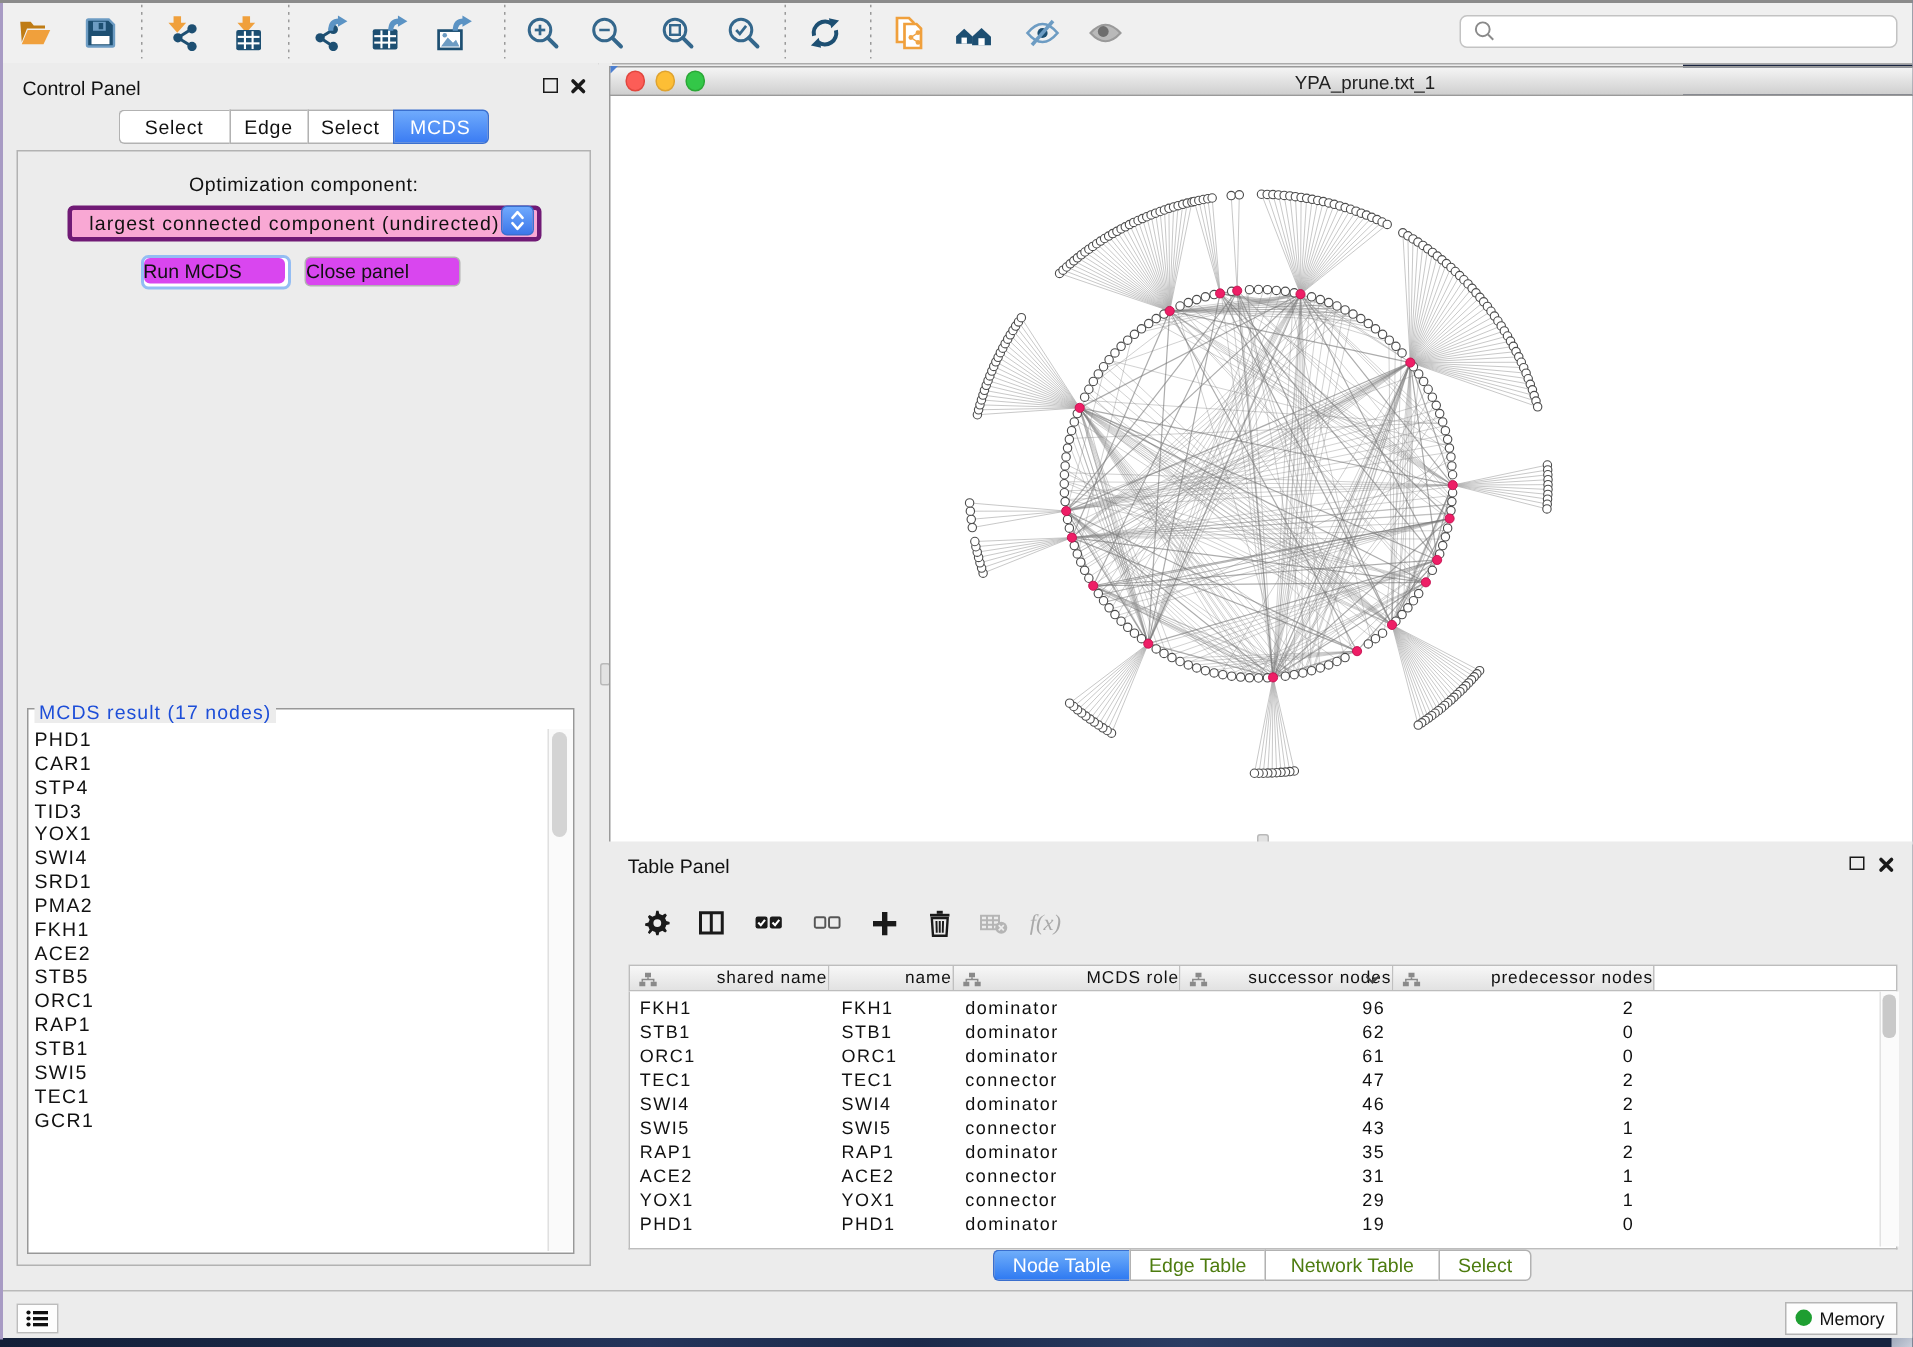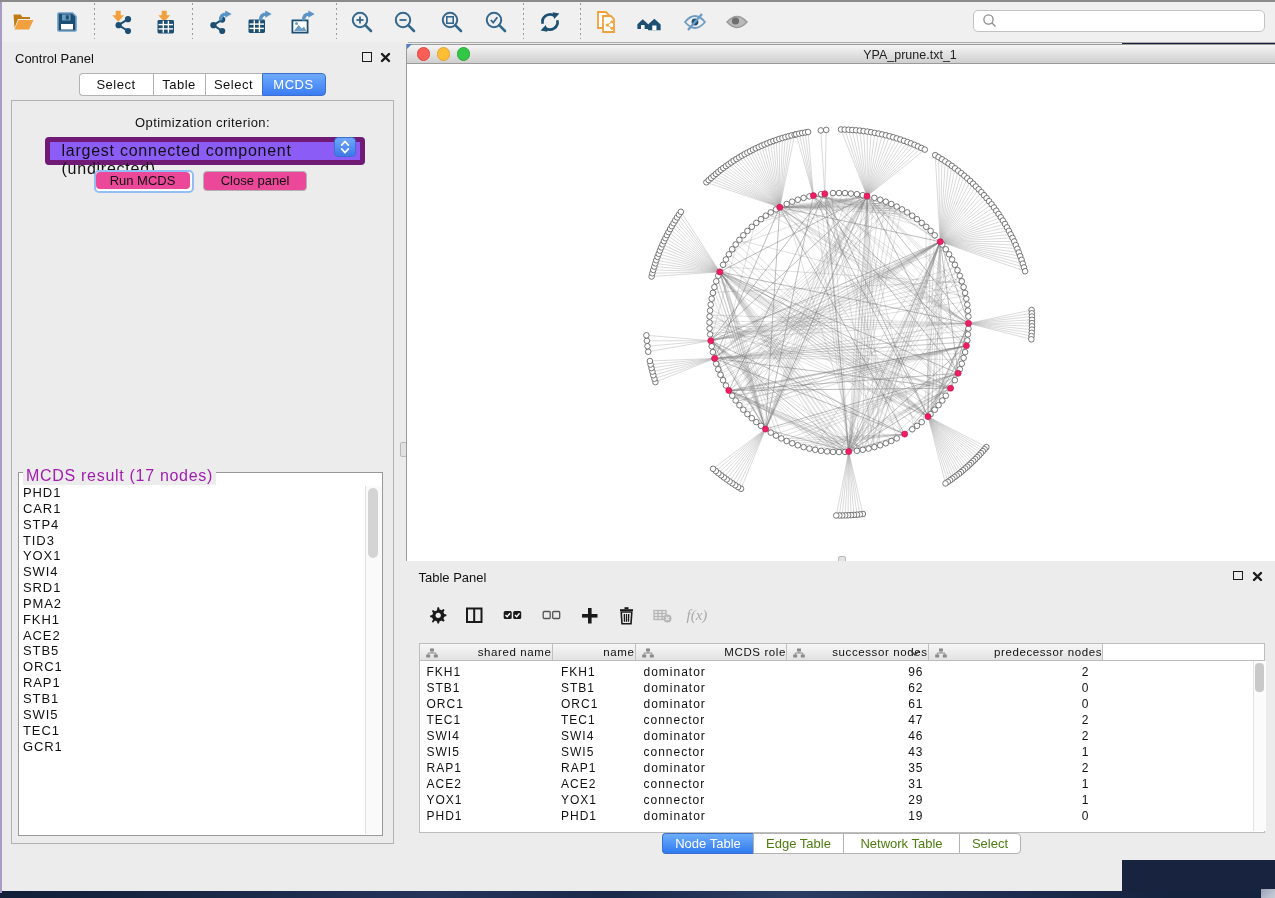--- a/index.html
+++ b/index.html
@@ -15,28 +15,28 @@
 .tsep{top:1px;width:1px;height:36px;background-image:linear-gradient(#9a9a9a 33%,rgba(0,0,0,0) 0%);background-size:1px 5px}
 .searchbox{left:971px;top:8px;width:290px;height:20px;background:#fff;border:1px solid #c3c3c3;border-radius:5px}
 
 .cpanel{left:0;top:40px;width:397px;height:818px;background:#ececec}
 .ptitle{font-size:13px;color:#111}
 .fbtn{width:7.5px;height:7.5px;border:1.5px solid #1a1a1a}
 .tab{top:31px;height:21px;border:1px solid #b2b2b2;background:#fff;font-size:13px;
  text-align:center;color:#111;letter-spacing:.5px;line-height:21px;border-right:none}
 .tabsel{background:linear-gradient(#6fabfc,#3b7cf3);color:#fff;border-color:#3a6fce}
 .inpanel{left:9px;top:58px;width:381px;height:742px;border:1px solid #b2b2b2}
-.combo{left:42.5px;top:94.5px;width:298px;height:18px;background:#8b5cf6;border:5px solid #701a75;
- border-radius:4px;font-size:16px;letter-spacing:.75px;color:#111;line-height:18px;padding-left:12px}
+.combo{left:42.5px;top:94.5px;width:298px;height:18px;background:#f9a8d4;border:3px solid #701a75;
+ border-radius:4px;font-size:13px;letter-spacing:.75px;color:#111;line-height:18px;padding-left:12px}
 .combocap{left:332px;top:94.5px;width:22px;height:20px;border-radius:4px;
  background:linear-gradient(#6fa9fd 0%,#3d77ea 100%);border:1px solid #3a6fce;box-sizing:border-box}
-.btn{height:17px;background:#ec4899;border:1px solid #b2b2b2;border-radius:4px;
- font-size:13px;color:#111;line-height:17px;text-align:center}
+.btn{height:17px;background:#d946ef;border:1px solid #b2b2b2;border-radius:4px;
+ font-size:13px;color:#111;line-height:17px;text-align:left}
 .fieldset{left:16px;top:430px;width:362.5px;height:362px;border:1px solid #989898;background:#fff}
-.legend{left:21px;top:425px;font-size:16px;letter-spacing:.7px;color:#a21caf;background:#ececec;padding:0 3px}
+.legend{left:21px;top:425px;font-size:13px;letter-spacing:.7px;color:#1d4ed8;background:#ececec;padding:0 3px}
 .mlist{left:17.5px;top:443px;width:345px;height:348px;background:#fff;font-size:13px;letter-spacing:.9px;color:#111;line-height:15.85px;padding:0px 0 0 3.5px}
 .lsb{left:363px;top:443.5px;width:16px;height:348px;background:#fafafa;border-left:1px solid #e0e0e0}
 .lsbt{left:366px;top:446px;width:10px;height:70px;background:#d4d4d4;border-radius:5px}
 
 .vsplit{left:397px;top:40px;width:9px;height:818px;background:#ececec}
 .grip{background:#e2e2e2;border:1px solid #b9b9b9;border-radius:2px}
 
 .nframe{left:404px;top:41.5px;width:871px;height:519px}
 .ntitle{left:0;top:0;width:871px;height:20px;background:linear-gradient(#f5f5f5,#cfcfcf);
  border:1px solid #9a9a9a;border-right:none;box-sizing:border-box}
@@ -204,25 +204,25 @@
     </div>
   </div>
 
   <div class="ab cpanel">
     <div class="ab ptitle" style="left:13px;top:9px">Control Panel</div>
     <div class="ab fbtn" style="left:360px;top:10px"></div>
     <svg class="ab" width="11" height="11" viewBox="0 0 11 11" style="left:378px;top:10px">
         <path d="M2 2 L9 9 M9 2 L2 9" stroke="#1a1a1a" stroke-width="2.4" stroke-linecap="round"></path>
       </svg>
     <div class="ab tab" style="left:76.5px;width:73px;border-radius:4px 0 0 4px">Select</div>
-    <div class="ab tab" style="left:150.5px;width:51px">Table</div>
+    <div class="ab tab" style="left:150.5px;width:51px">Edge</div>
     <div class="ab tab" style="left:202.5px;width:56px">Select</div>
     <div class="ab tab tabsel" style="left:259.5px;width:62px;border-right:1px solid #3a6fce;border-radius:0 4px 4px 0">MCDS</div>
     <div class="ab inpanel"></div>
-    <div class="ab" style="left:9px;top:73px;width:383px;text-align:center;font-size:13px;letter-spacing:.4px;color:#111">Optimization criterion:</div>
+    <div class="ab" style="left:9px;top:73px;width:383px;text-align:center;font-size:13px;letter-spacing:.4px;color:#111">Optimization component:</div>
     <div class="ab combo">largest connected component (undirected)</div>
     <div class="ab combocap">
       <svg width="20" height="18" style="position:absolute;left:0;top:0">
         <path d="M6.6 7.2 L10 3.4 L13.4 7.2" fill="none" stroke="#fff" stroke-width="1.7" stroke-linecap="round" stroke-linejoin="round"></path>
         <path d="M6.6 10.8 L10 14.6 L13.4 10.8" fill="none" stroke="#fff" stroke-width="1.7" stroke-linecap="round" stroke-linejoin="round"></path>
       </svg>
     </div>
     <div class="ab" style="left:91.5px;top:128px;width:96px;height:19px;border:2px solid #94bdf3;border-radius:5px;background:#fff"></div>
     <div class="ab btn" style="left:93.5px;top:130px;width:94px;border:none">Run MCDS</div>
     <div class="ab btn" style="left:201px;top:129px;width:102px;height:18px;line-height:18px">Close panel</div>
@@ -1221,13 +1221,29 @@
         </div>
       <div class="ab" style="left:833px;top:0;width:12px;height:170px;background:#fbfbfb;border-left:1px solid #e2e2e2"></div>
       <div class="ab" style="left:835px;top:2px;width:9px;height:29px;background:#c9c9c9;border-radius:4px"></div>
     </div>
     <div class="ab btab" style="left:256px;width:90px;border-radius:4px 0 0 4px;background:linear-gradient(#6faefa,#2f7af2);color:#fff;border-color:#3a6fce">Node Table</div>
     <div class="ab btab" style="left:347px;width:89px">Edge Table</div>
     <div class="ab btab" style="left:437px;width:115px">Network Table</div>
     <div class="ab btab" style="left:553px;width:60px;border-right:1px solid #b2b2b2;border-radius:0 4px 4px 0">Select</div>
   </div>
 
+  <div class="ab sbar">
+    <div class="ab" style="left:9px;top:8px;width:26px;height:18px;background:#fdfdfd;border:1px solid #bdbdbd">
+      <svg width="16" height="14" style="position:absolute;left:5px;top:2px">
+        <circle cx="2" cy="3" r="1.4" fill="#111"></circle>
+          <circle cx="2" cy="7" r="1.4" fill="#111"></circle>
+          <circle cx="2" cy="11" r="1.4" fill="#111"></circle>
+        <rect x="5" y="2" width="10" height="2.2" fill="#111"></rect>
+          <rect x="5" y="6" width="10" height="2.2" fill="#111"></rect>
+          <rect x="5" y="10" width="10" height="2.2" fill="#111"></rect>
+      </svg>
+    </div>
+    <div class="ab" style="left:1188px;top:7px;width:73px;height:20px;background:#fdfdfd;border:1px solid #b5b5b5">
+      <div class="ab" style="left:6px;top:4.5px;width:11px;height:11px;border-radius:50%;background:#1e9e31"></div>
+      <div class="ab" style="left:22px;top:3px;font-size:12px;color:#111">Memory</div>
+    </div>
+  </div>
 </div>
 
 </body></html>

